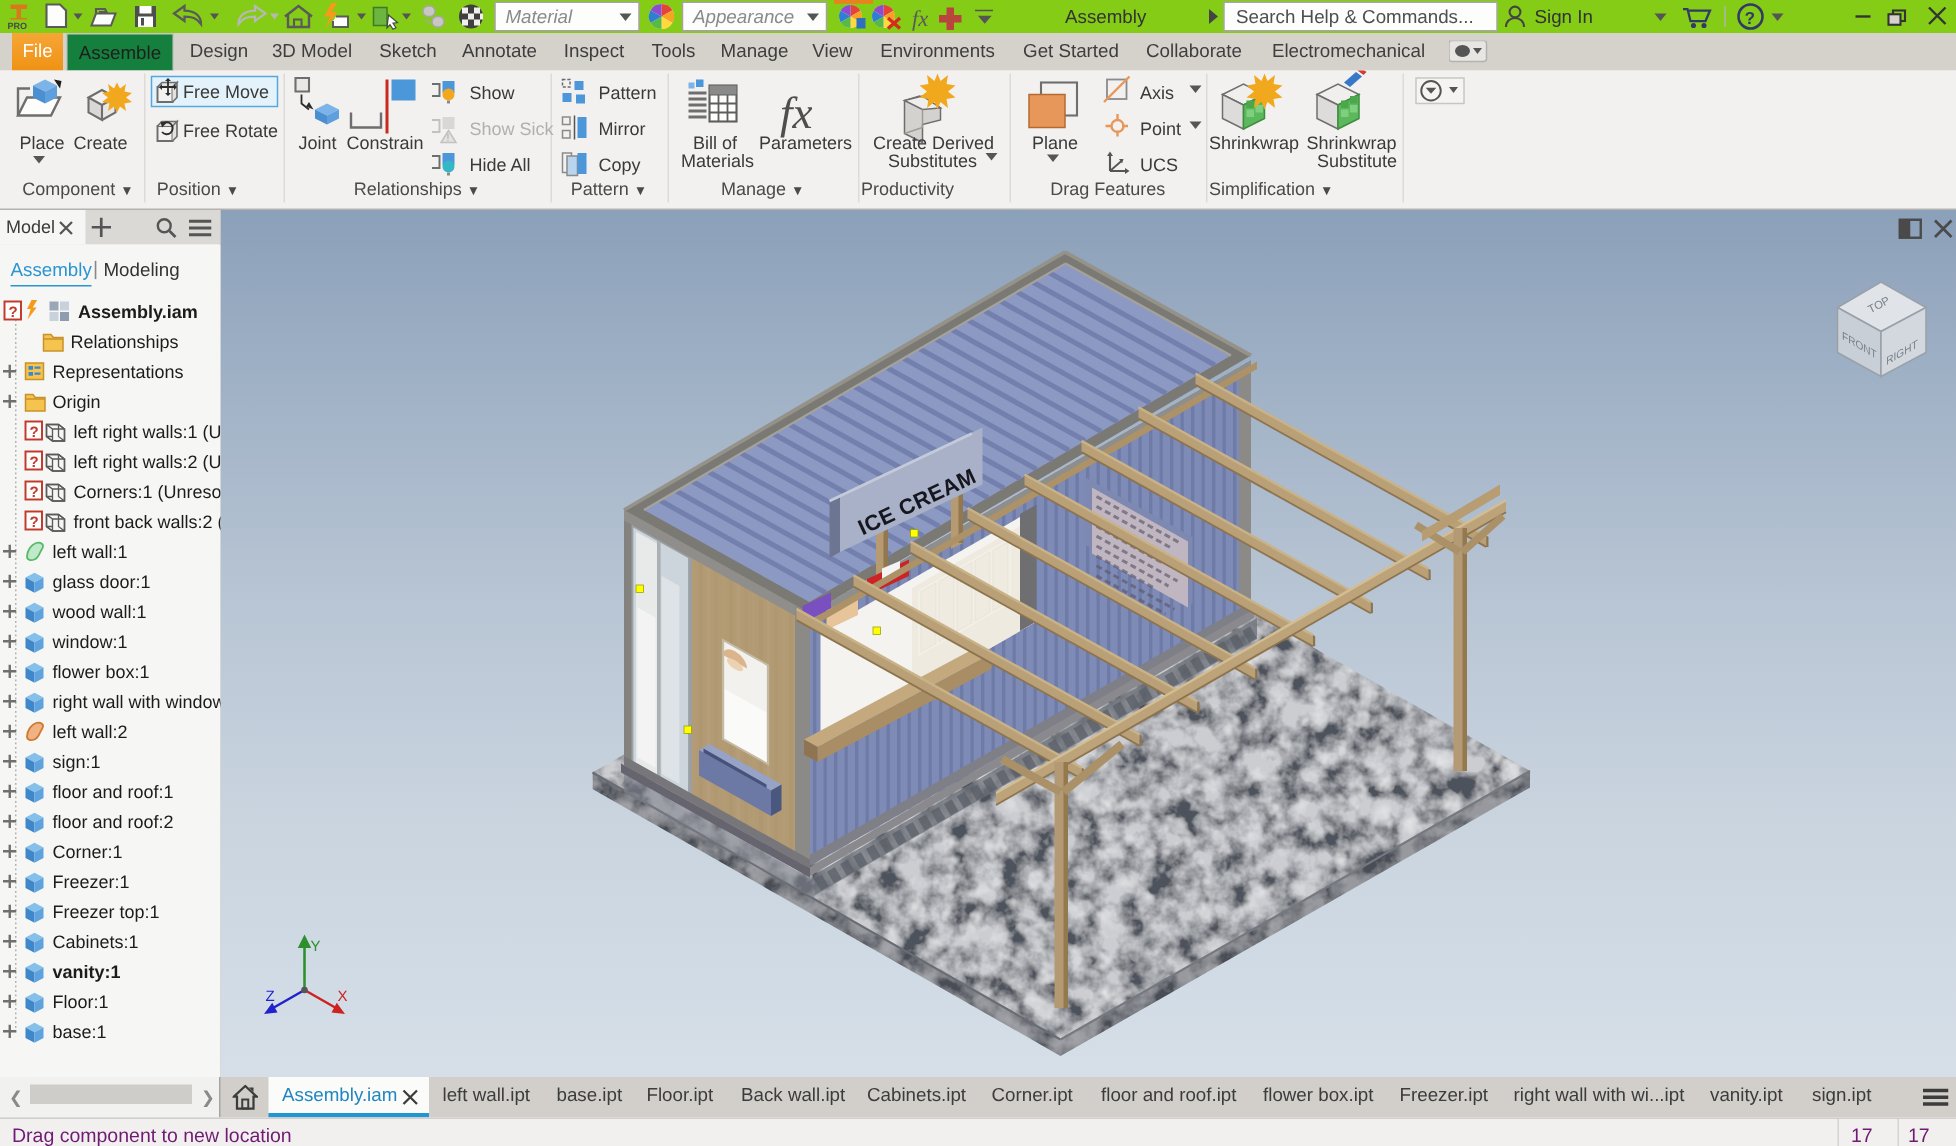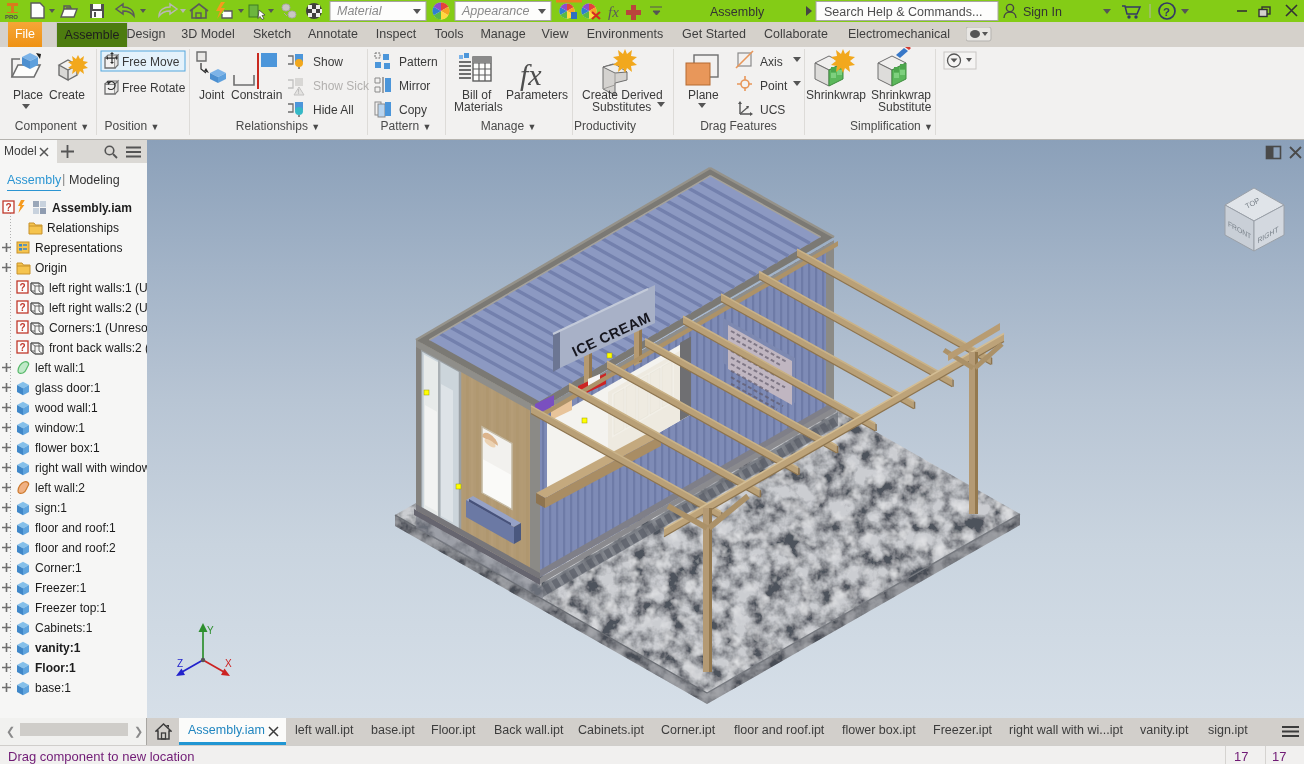--- a/index.html
+++ b/index.html
@@ -138,21 +138,21 @@
  <path d="M1181 9l4 5l4-5z" fill="#555"></path>
 
  <path d="M1237 11h10" stroke="#333" stroke-width="1.6"></path>
  <rect x="1262" y="7" width="8" height="7" fill="none" stroke="#333" stroke-width="1.4"></rect>
  <rect x="1259" y="9.5" width="8" height="7" fill="#d5d1cb" stroke="#333" stroke-width="1.4"></rect>
  <path d="M1286 5l11 11m0-11l-11 11" stroke="#333" stroke-width="1.6"></path>
 </svg>
 </div>
 <div id="tabrow">
 <span class="rtab" style="left:8px;width:34px;background:linear-gradient(#f6a637,#ef9214);color:#fff">File</span>
-<span class="rtab" style="left:56px;width:72px;background:#4d7c0f;color:#1e1e1e;border:1px solid #c8c6c3;border-bottom:none">Assemble</span>
+<span class="rtab" style="left:44px;width:72px;background:#15803d;color:#1e1e1e;border:1px solid #c8c6c3;border-bottom:none">Assemble</span>
 <span class="rtab" style="left:126px;width:40px">Design</span>
 <span class="rtab" style="left:180px;width:56px">3D Model</span>
 <span class="rtab" style="left:252px;width:40px">Sketch</span>
 <span class="rtab" style="left:306px;width:54px">Annotate</span>
 <span class="rtab" style="left:374px;width:44px">Inspect</span>
 <span class="rtab" style="left:432px;width:34px">Tools</span>
 <span class="rtab" style="left:480px;width:46px">Manage</span>
 <span class="rtab" style="left:540px;width:30px">View</span>
 <span class="rtab" style="left:584px;width:82px">Environments</span>
 <span class="rtab" style="left:680px;width:68px">Get Started</span>
@@ -173,21 +173,21 @@
     <span class="gsep" style="left:673px"></span>
 <span class="gsep" style="left:804px"></span>
     <span class="gsep" style="left:935px"></span>
 <div class="glabel" style="left:10px;width:84px;text-align:center">Component&nbsp;<span style="font-size:9px">▼</span></div>
 <div class="glabel" style="left:98px;width:68px;text-align:center">Position&nbsp;<span style="font-size:9px">▼</span></div>
 <div class="glabel" style="left:191px;width:174px;text-align:center">Relationships&nbsp;<span style="font-size:9px">▼</span></div>
 <div class="glabel" style="left:369px;width:74px;text-align:center">Pattern&nbsp;<span style="font-size:9px">▼</span></div>
 <div class="glabel" style="left:447px;width:123px;text-align:center">Manage&nbsp;<span style="font-size:9px">▼</span></div>
 <div class="glabel" style="left:574px;width:97px;text-align:left">Productivity</div>
 <div class="glabel" style="left:675px;width:127px;text-align:center">Drag Features</div>
-<div class="glabel" style="left:806px;width:127px;text-align:right">Simplification&nbsp;<span style="font-size:9px">▼</span></div>
+<div class="glabel" style="left:806px;width:127px;text-align:left">Simplification&nbsp;<span style="font-size:9px">▼</span></div>
 <svg class="abs" style="left:0;top:0" width="1304" height="93">
 
  <path d="M12 30l6-12h22l-6 12z" fill="#fdfdfc" stroke="#6e6e6e" stroke-width="1.6"></path>
  <path d="M12 30v-18h8" fill="none" stroke="#6e6e6e" stroke-width="1.6"></path>
  <g>
         <path d="M22 10l8-4l8 4l-8 4z" fill="#7cb3e8"></path>
         <path d="M22 10v8l8 4v-8z" fill="#4c8fd0"></path>
         <path d="M30 14l8-4v8l-8 4z" fill="#5ea0dd"></path>
       </g>
  <path d="M36 6l4 6l1-5z" fill="#1e1e1e"></path>
@@ -911,21 +911,21 @@
             </svg></span>
           <span style="position:absolute;left:35px;top:3px;font-weight:bold">vanity:1</span>
         </div>
 <div class="tree-row" style="top:460px">
           <svg class="abs" style="left:2px;top:5px" width="9" height="9">
             <path d="M4.5 0v9M0 4.5h9" stroke="#6f6f6f" stroke-width="1.6"></path>
           </svg>
           <span style="position:absolute;left:16px;top:2px"><svg class="ti" width="15" height="16">
               <use href="#cubeb"></use>
             </svg></span>
-          <span style="position:absolute;left:35px;top:3px;font-weight:bold">Floor:1</span>
+          <span style="position:absolute;left:35px;top:3px;font-weight:normal">Floor:1</span>
         </div>
 <div class="tree-row" style="top:480px">
           <svg class="abs" style="left:2px;top:5px" width="9" height="9">
             <path d="M4.5 0v9M0 4.5h9" stroke="#6f6f6f" stroke-width="1.6"></path>
           </svg>
           <span style="position:absolute;left:16px;top:2px"><svg class="ti" width="15" height="16">
               <use href="#cubeb"></use>
             </svg></span>
           <span style="position:absolute;left:35px;top:3px;font-weight:normal">base:1</span>
         </div>

